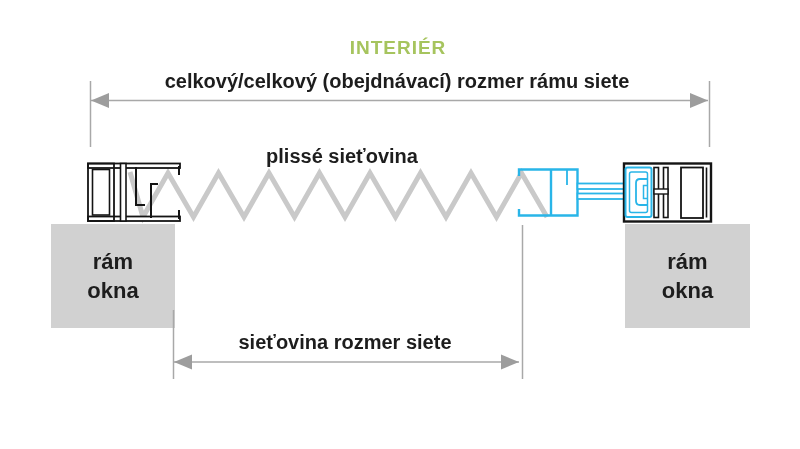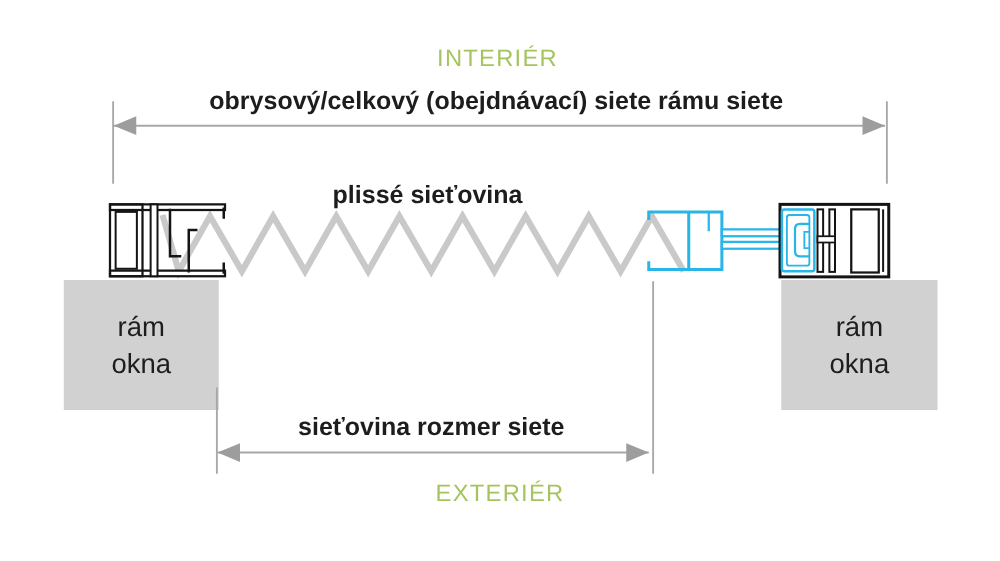--- a/index.html
+++ b/index.html
@@ -21,41 +21,41 @@
     font-family:"Liberation Sans", sans-serif;
   }
   .lbl{
     position:absolute;
     transform:translateX(-50%);
     white-space:nowrap;
     color:var(--text);
   }
   .lbl-zone{
     font-size:19px;
-    font-weight:400;
+    font-weight:700;
     letter-spacing:1px;
     color:var(--accent-green);
   }
   .lbl-dim{
     font-size:20px;
     font-weight:700;
   }
   .lbl-mesh{
     font-size:20px;
     font-weight:600;
   }
   .frame-box{
     position:absolute;
     background:var(--frame-box-bg);
     display:flex;
     flex-direction:column;
     align-items:center;
     justify-content:center;
     font-size:22px;
-    font-weight:400;
+    font-weight:700;
     line-height:29px;
     color:var(--text);
   }
   svg.art{
     position:absolute;
     left:0;top:0;
     pointer-events:none;
   }
   .dimline{stroke:var(--dim-line);stroke-width:1.6;}
   .extline{stroke:var(--dim-line);stroke-width:1.5;}
@@ -129,20 +129,19 @@
       <rect class="pff" x="654" y="167.5" width="4.5" height="50" stroke-width="1.6"></rect>
       <rect class="pff" x="663.5" y="167.5" width="4.5" height="50" stroke-width="1.6"></rect>
       <rect class="pff" x="654" y="189" width="14" height="5" stroke-width="1.4"></rect>
       <rect class="pf" x="681" y="167.5" width="22" height="50.5" stroke-width="1.8"></rect>
       <line class="pf" x1="706.5" y1="167.5" x2="706.5" y2="217.5" stroke-width="1.6"></line>
     </g>
   </svg>
 
   <div class="lbl lbl-zone" style="left:398px;top:37px;">INTERIÉR</div>
 
-  <div class="lbl lbl-dim" style="left:397px;top:70px;">obrysový/celkový (obejdnávací) siete rámu siete</div>
+  <div class="lbl lbl-dim" style="left:397px;top:70px;">celkový/celkový (obejdnávací) rozmer rámu siete</div>
 
   <div class="lbl lbl-mesh" style="left:342px;top:145px;">plissé sieťovina</div>
 
   <div class="lbl lbl-dim" style="left:345px;top:331px;">sieťovina rozmer siete</div>
 
-  <div class="lbl lbl-zone" style="left:400px;top:385px;">EXTERIÉR</div>
 </div>
 
 </body></html>

